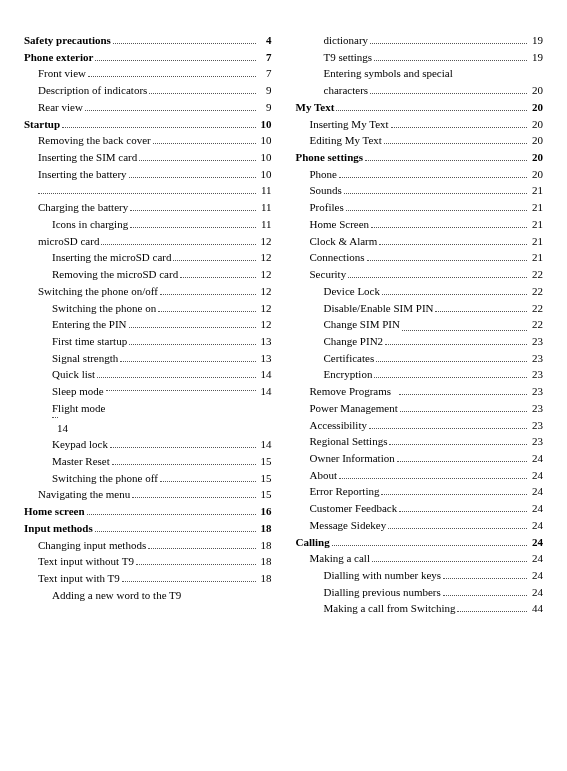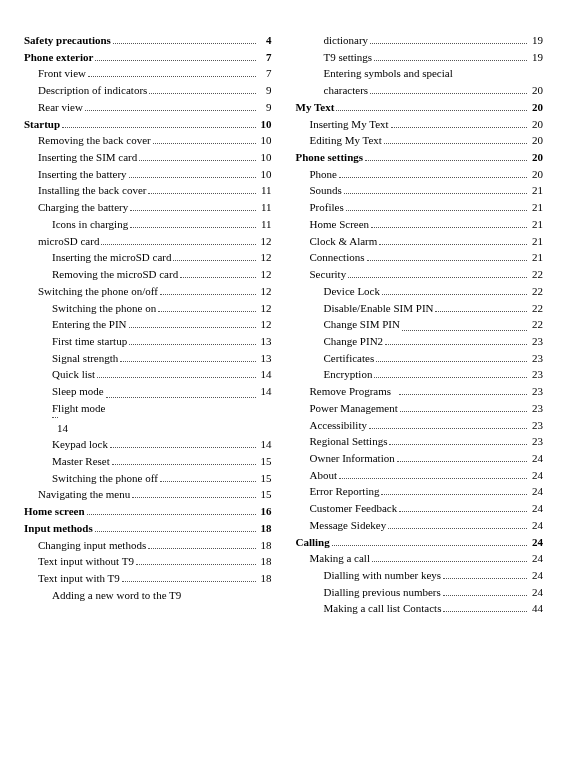--- a/index.html
+++ b/index.html
@@ -97,21 +97,20 @@
           <span style="flex: 0 0 auto; margin-right: 2px;">Inserting the SIM card</span>
           <span style="flex: 1 1 0%; border-bottom: 1px dotted rgb(85, 85, 85); margin-bottom: 2px; min-width: 6px;"></span>
           <span style="white-space: nowrap; min-width: 16px; text-align: right;">10</span>
         </div>
         <div style="padding-left: 14px; line-height: 1.52; display: flex; align-items: baseline; justify-content: space-between;">
           <span style="flex: 0 0 auto; margin-right: 2px;">Inserting the battery</span>
           <span style="flex: 1 1 0%; border-bottom: 1px dotted rgb(85, 85, 85); margin-bottom: 2px; min-width: 6px;"></span>
           <span style="white-space: nowrap; min-width: 16px; text-align: right;">10</span>
         </div>
         <div style="padding-left: 14px; line-height: 1.52; display: flex; align-items: baseline; justify-content: space-between;">
-          <span style="flex: 0 0 auto; margin-right: 2px;">Installing the back cover</span>
           <span style="flex: 1 1 0%; border-bottom: 1px dotted rgb(85, 85, 85); margin-bottom: 2px; min-width: 6px;"></span>
           <span style="white-space: nowrap; min-width: 16px; text-align: right;">11</span>
         </div>
         <div style="padding-left: 14px; line-height: 1.52; display: flex; align-items: baseline; justify-content: space-between;">
           <span style="flex: 0 0 auto; margin-right: 2px;">Charging the battery</span>
           <span style="flex: 1 1 0%; border-bottom: 1px dotted rgb(85, 85, 85); margin-bottom: 2px; min-width: 6px;"></span>
           <span style="white-space: nowrap; min-width: 16px; text-align: right;">11</span>
         </div>
         <div style="padding-left: 28px; line-height: 1.52; display: flex; align-items: baseline; justify-content: space-between;">
           <span style="flex: 0 0 auto; margin-right: 2px;">Icons in charging</span>
@@ -156,21 +155,21 @@
         <div style="padding-left: 28px; line-height: 1.52; display: flex; align-items: baseline; justify-content: space-between;">
           <span style="flex: 0 0 auto; margin-right: 2px;">Signal strength</span>
           <span style="flex: 1 1 0%; border-bottom: 1px dotted rgb(85, 85, 85); margin-bottom: 2px; min-width: 6px;"></span>
           <span style="white-space: nowrap; min-width: 16px; text-align: right;">13</span>
         </div>
         <div style="padding-left: 28px; line-height: 1.52; display: flex; align-items: baseline; justify-content: space-between;">
           <span style="flex: 0 0 auto; margin-right: 2px;">Quick list</span>
           <span style="flex: 1 1 0%; border-bottom: 1px dotted rgb(85, 85, 85); margin-bottom: 2px; min-width: 6px;"></span>
           <span style="white-space: nowrap; min-width: 16px; text-align: right;">14</span>
         </div>
-        <div style="padding-left: 28px; line-height: 1.52; display: flex; align-items: flex-end; justify-content: space-between;">
+        <div style="padding-left: 28px; line-height: 1.52; display: flex; align-items: center; justify-content: space-between;">
           <span style="flex: 0 0 auto; margin-right: 2px;">Sleep mode</span>
           <span style="flex: 1 1 0%; border-bottom: 1px dotted rgb(85, 85, 85); margin-bottom: 2px; min-width: 6px;"></span>
           <span style="white-space: nowrap; min-width: 16px; text-align: right;">14</span>
         </div>
         <div style="padding-left: 28px; line-height: 1.52; display: flex; align-items: baseline; justify-content: space-between; flex-direction: column;">
           <span style="flex: 0 0 auto; margin-right: 2px;">Flight mode</span>
           <span style="flex: 1 1 0%; border-bottom: 1px dotted rgb(85, 85, 85); margin-bottom: 2px; min-width: 6px;"></span>
           <span style="white-space: nowrap; min-width: 16px; text-align: right;">14</span>
         </div>
         <div style="padding-left: 28px; line-height: 1.52; display: flex; align-items: baseline; justify-content: space-between;">
@@ -387,19 +386,19 @@
           <span style="flex: 0 0 auto; margin-right: 2px;">Dialling with number keys</span>
           <span style="flex: 1 1 0%; border-bottom: 1px dotted rgb(85, 85, 85); margin-bottom: 2px; min-width: 6px;"></span>
           <span style="white-space: nowrap; min-width: 16px; text-align: right;">24</span>
         </div>
         <div style="padding-left: 28px; line-height: 1.52; display: flex; align-items: baseline; justify-content: space-between;">
           <span style="flex: 0 0 auto; margin-right: 2px;">Dialling previous numbers</span>
           <span style="flex: 1 1 0%; border-bottom: 1px dotted rgb(85, 85, 85); margin-bottom: 2px; min-width: 6px;"></span>
           <span style="white-space: nowrap; min-width: 16px; text-align: right;">24</span>
         </div>
         <div style="padding-left: 28px; line-height: 1.52; display: flex; align-items: baseline; justify-content: space-between;">
-          <span style="flex: 0 0 auto; margin-right: 2px;">Making a call list Contacts</span>
+          <span style="flex: 0 0 auto; margin-right: 2px;">Making a call from Switching</span>
           <span style="flex: 1 1 0%; border-bottom: 1px dotted rgb(85, 85, 85); margin-bottom: 2px; min-width: 6px;"></span>
           <span style="white-space: nowrap; min-width: 16px; text-align: right;">44</span>
         </div>
       </div>
   </div>
 </div>
 
 </body></html>

